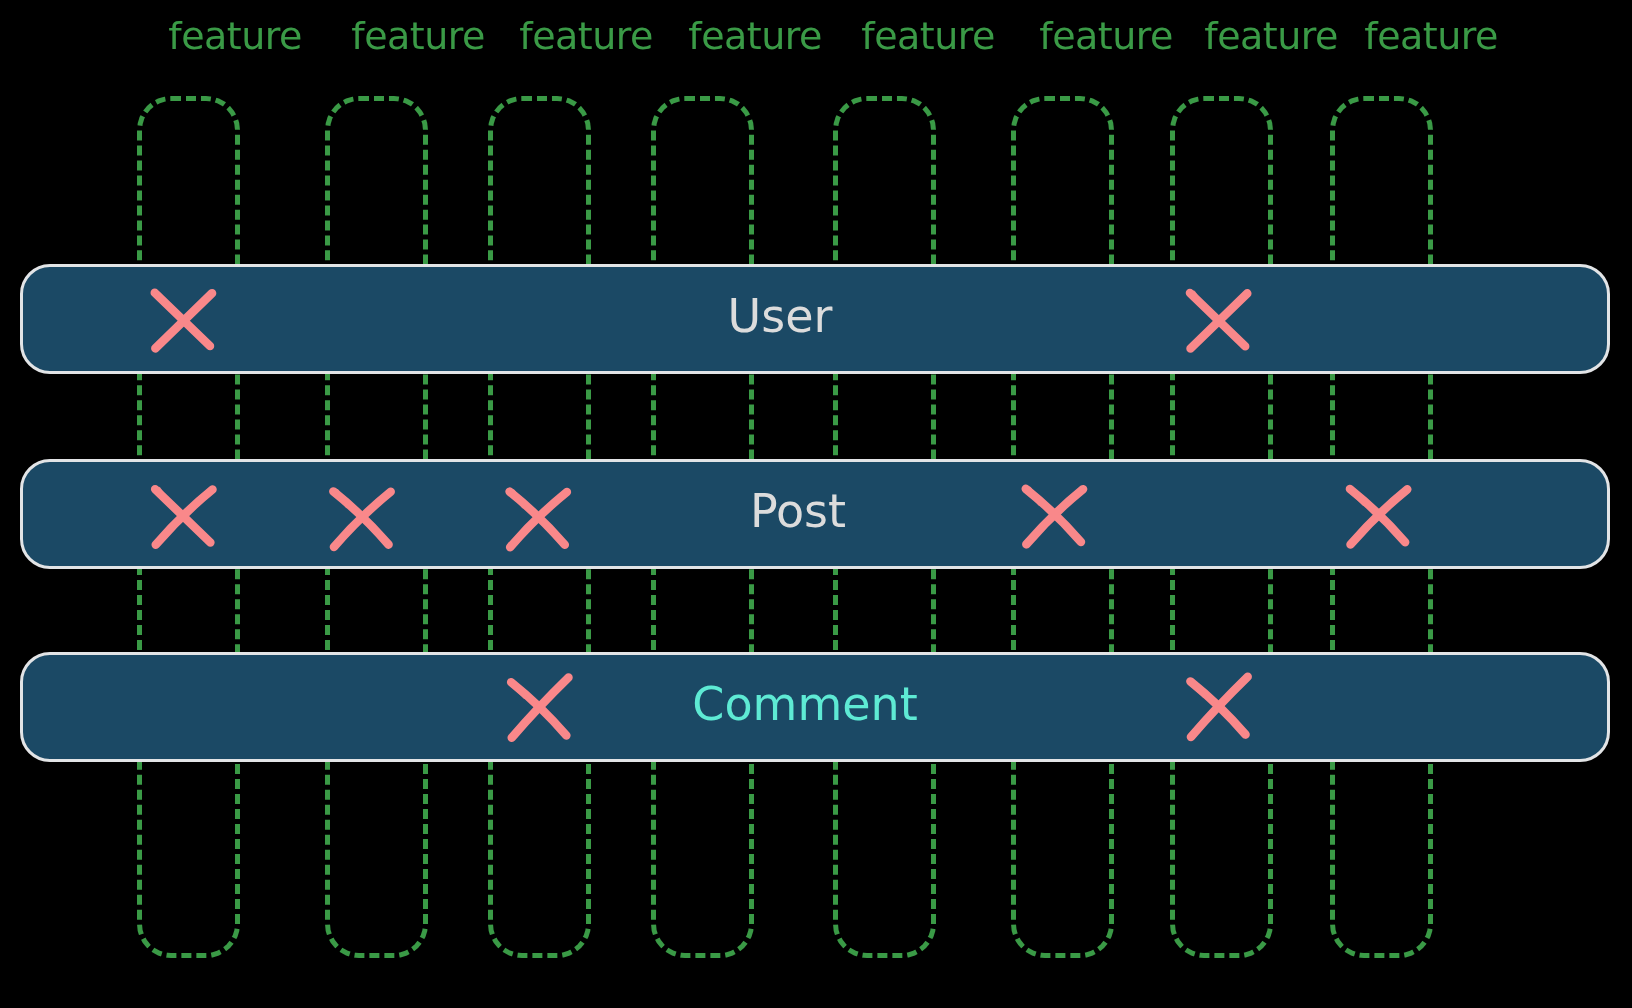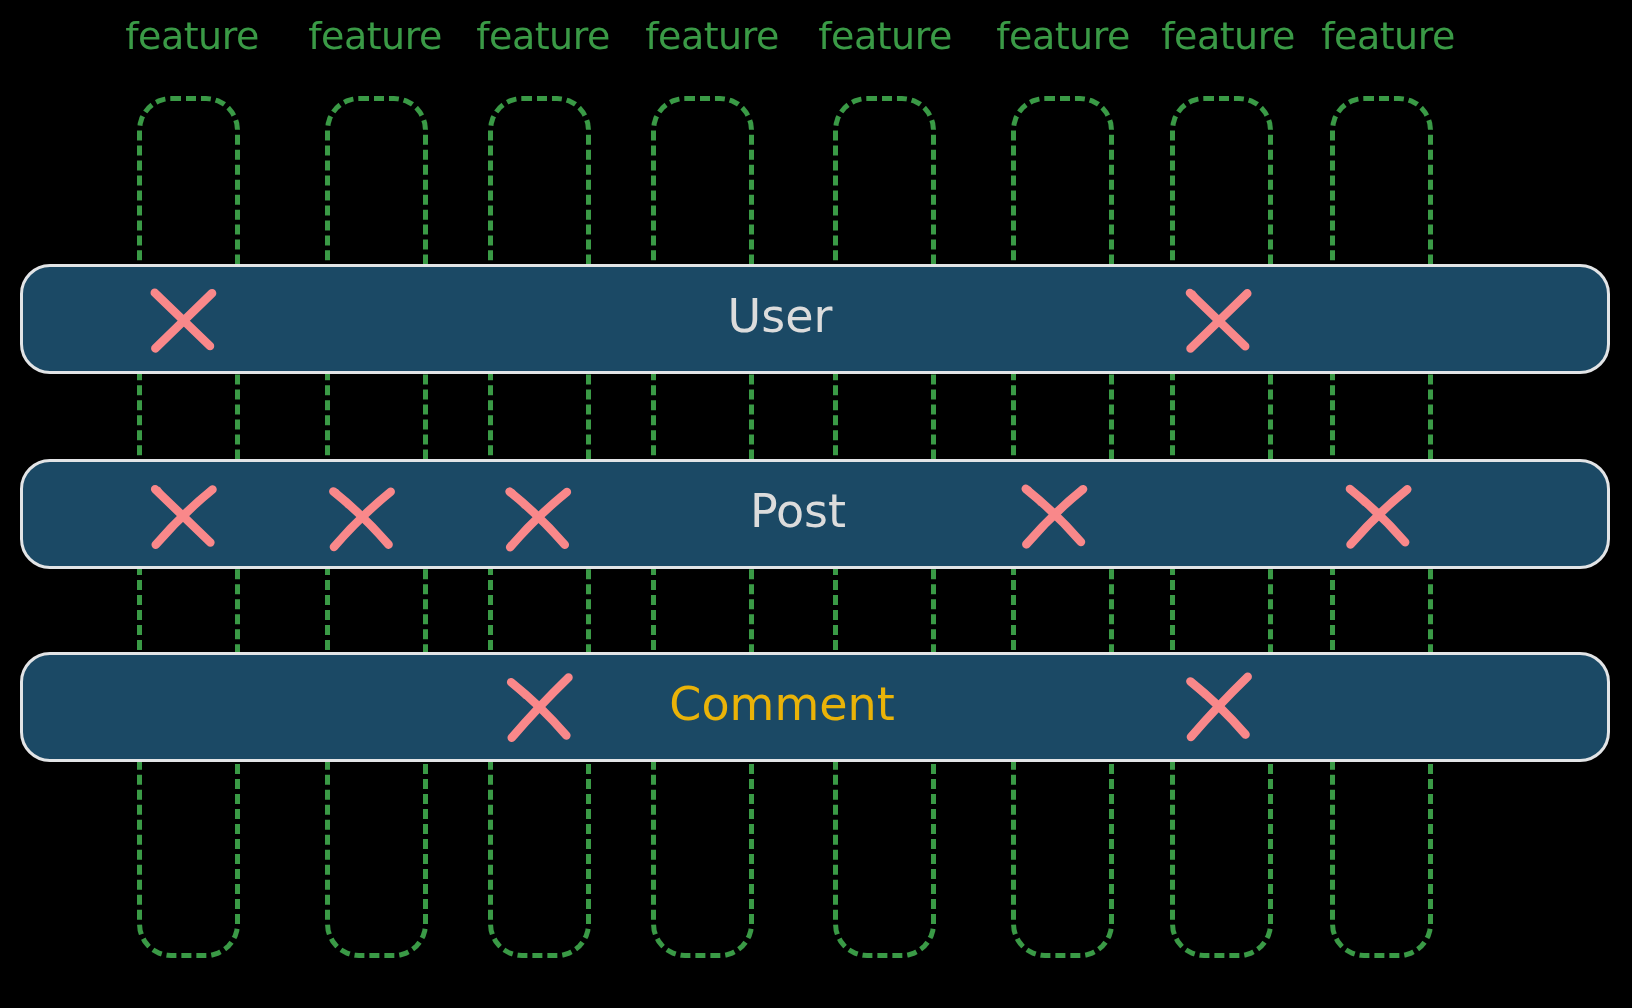--- a/index.html
+++ b/index.html
@@ -14,21 +14,21 @@
     height: 1008px;
     background: #000000;
     overflow: hidden;
     font-family: "DejaVu Sans", sans-serif;
   }
 
   
   .col-label {
     position: absolute;
     top: 14px;
-    text-align: center;
+    text-align: right;
     font-family: "DejaVu Sans", sans-serif;
     font-size: 38px;
     font-weight: 400;
     letter-spacing: -0.5px;
     white-space: nowrap;
     color: #3a9a46;
     -webkit-font-smoothing: antialiased;
   }
 
   
@@ -107,21 +107,21 @@
       <div class="feature-col" style="left: 1170px; width: 103px; border-color: rgb(58, 154, 70);"></div>
       <div class="feature-col" style="left: 1330px; width: 103px; border-color: rgb(58, 154, 70);"></div>
     </div>
 
   <div class="layer-rows" id="rows">
       <div class="row-bar" style="top: 264px; background: rgb(27, 73, 101); border-color: rgb(226, 228, 230);"></div>
       <div class="row-label" style="top: 264px; left: 580px; width: 400px; color: rgb(220, 220, 220);">User</div>
       <div class="row-bar" style="top: 459px; background: rgb(27, 73, 101); border-color: rgb(226, 228, 230);"></div>
       <div class="row-label" style="top: 459px; left: 598px; width: 400px; color: rgb(220, 220, 220);">Post</div>
       <div class="row-bar" style="top: 652px; background: rgb(27, 73, 101); border-color: rgb(226, 228, 230);"></div>
-      <div class="row-label" style="top: 652px; left: 582px; width: 400px; color: #eab308;">Comment</div>
+      <div class="row-label" style="top: 652px; left: 605px; width: 400px; color: #5eead4;">Comment</div>
     </div>
 
   <div class="layer-marks" id="marks">
       <div class="x-mark" style="left: 148px; top: 284px;">
         <svg viewBox="0 0 72 72" xmlns="http://www.w3.org/2000/svg">
           <path d="M 6.7559585048010975 8.812564300411523 Q 36.869170096021946 37.92577589163237 61.9823816872428 62.03898748285322" stroke="#f9888a" stroke-width="8.5" stroke-linecap="round" fill="none"></path>
           <path d="M 64.09559327846365 9.152199074074074 Q 38.2088048696845 34.26541066529492 7.32201646090535 64.37862225651577" stroke="#f9888a" stroke-width="8.5" stroke-linecap="round" fill="none"></path>
           <path d="M 10.4352280521262 13.491833847736626 L 20.548439643347052 23.605045438957475" stroke="#f9888a" stroke-width="4" stroke-linecap="round" fill="none" opacity="0.85"></path>
         </svg>
       </div>

